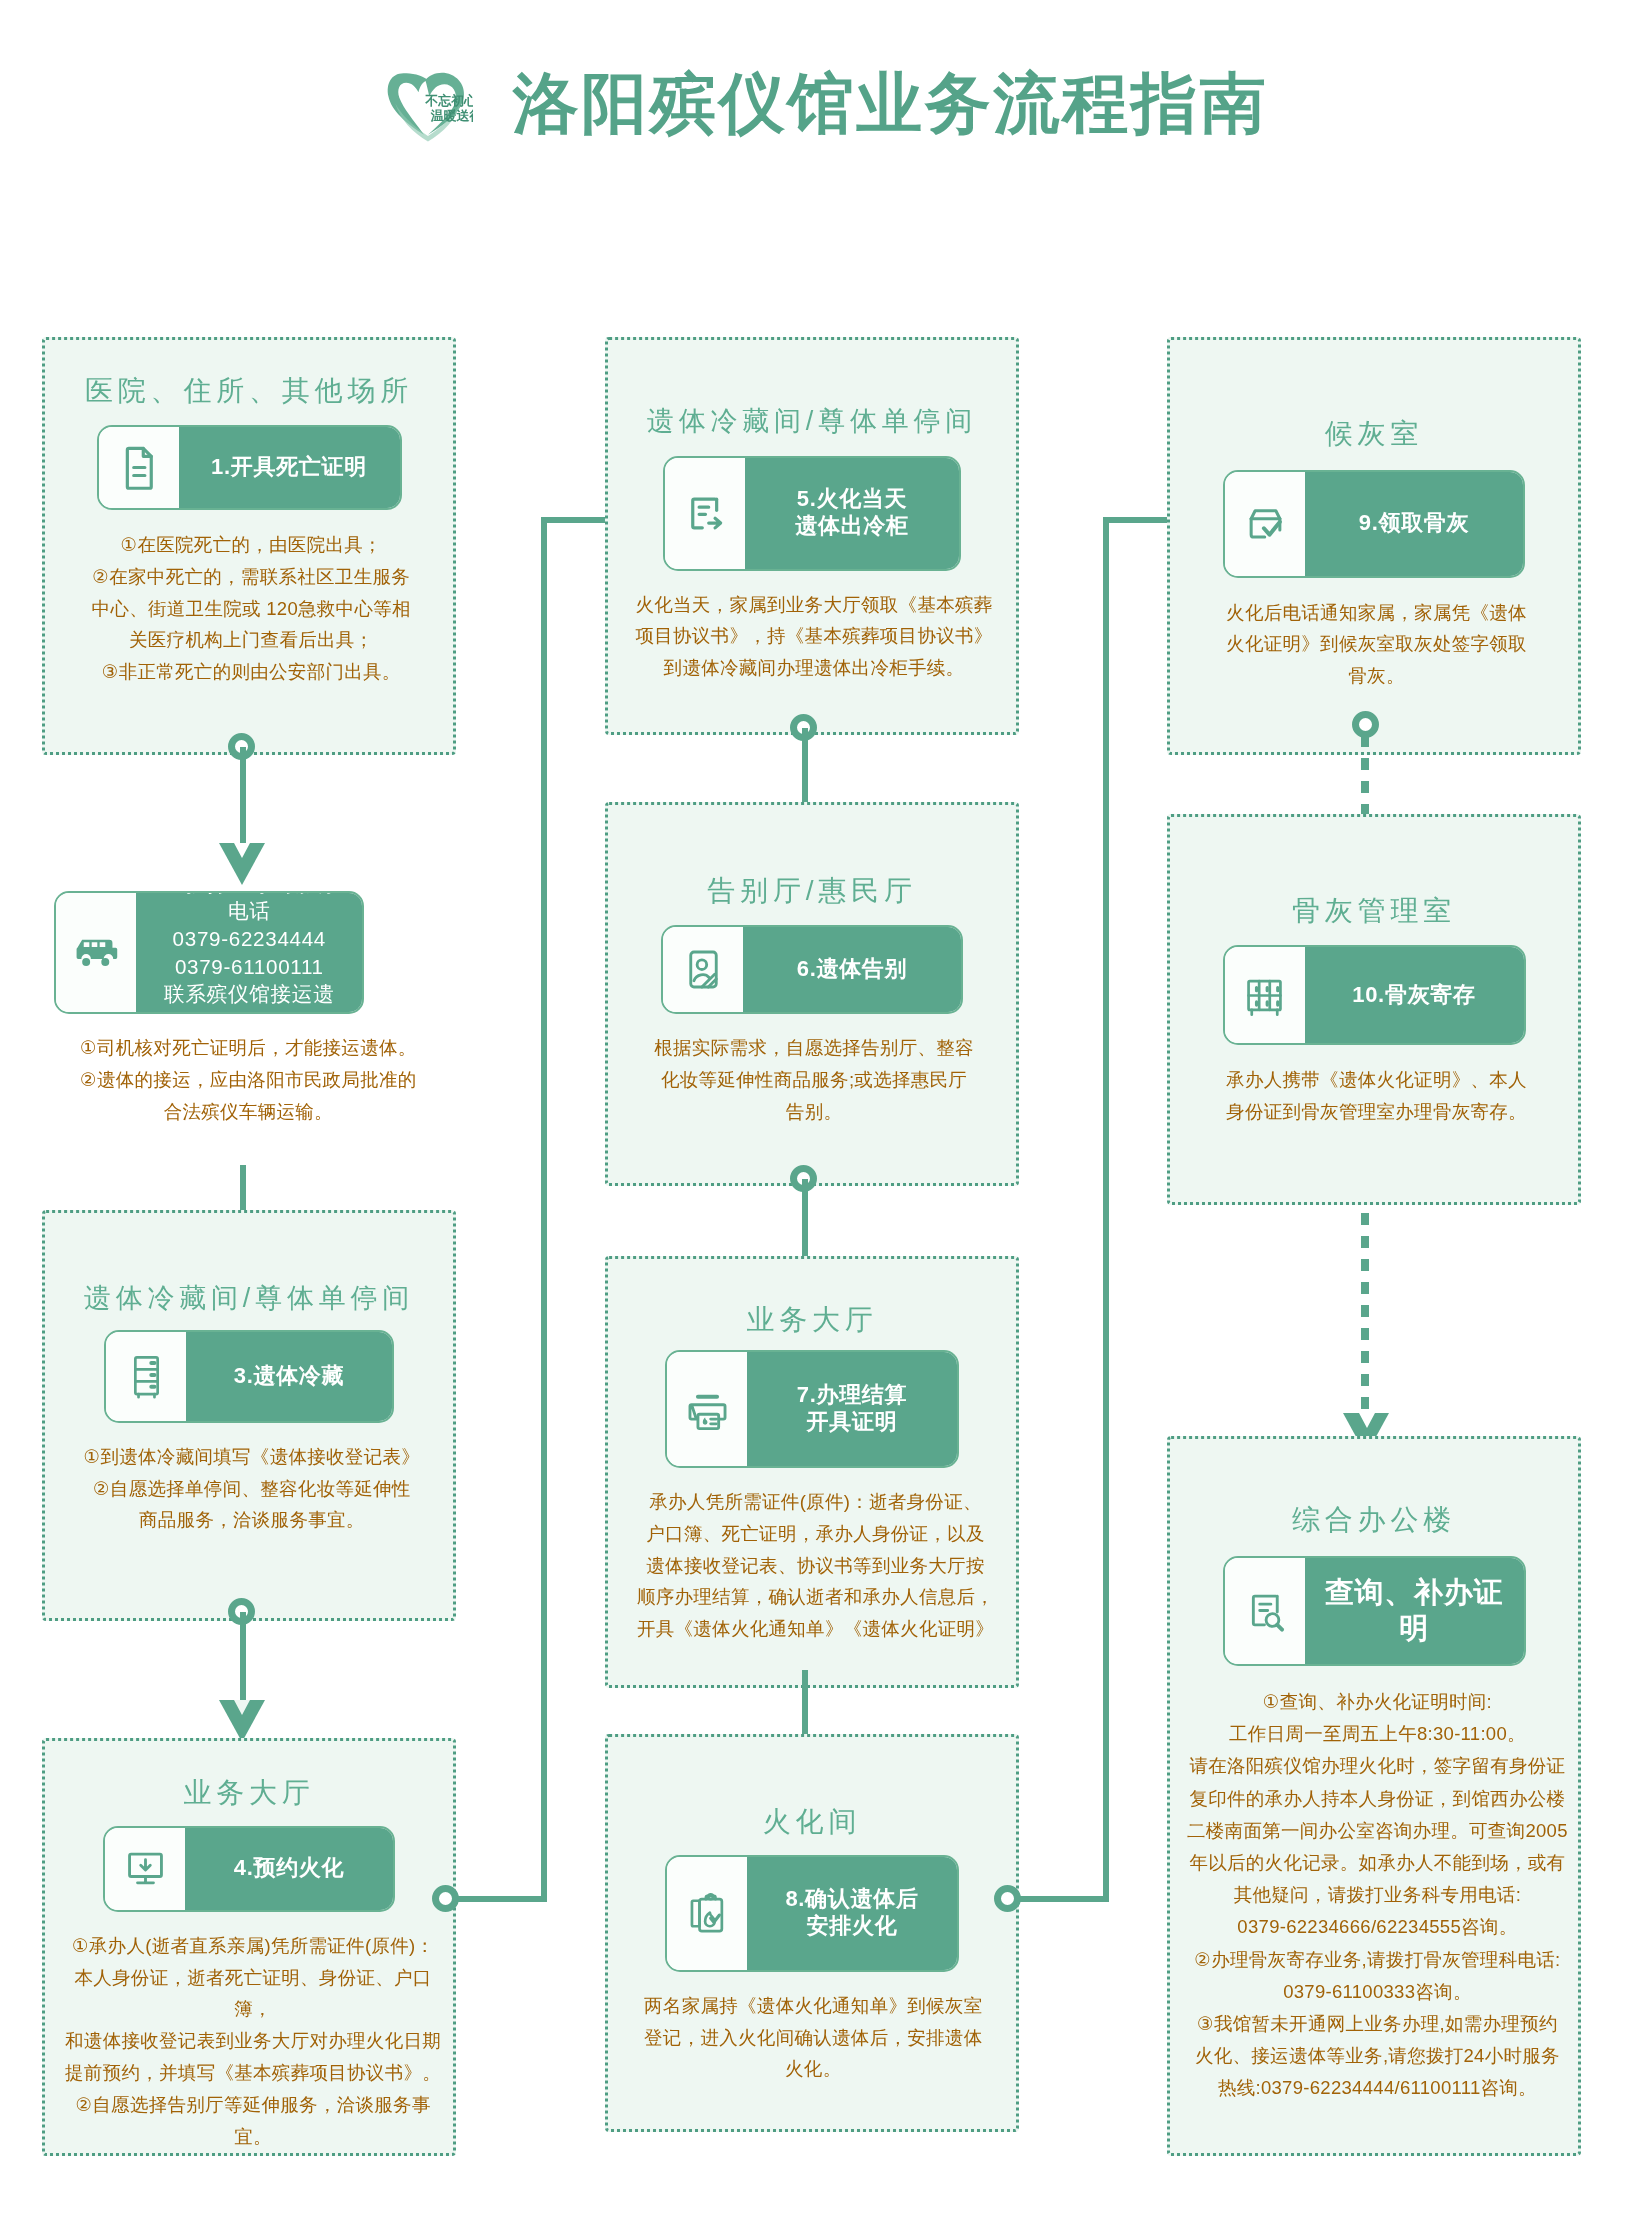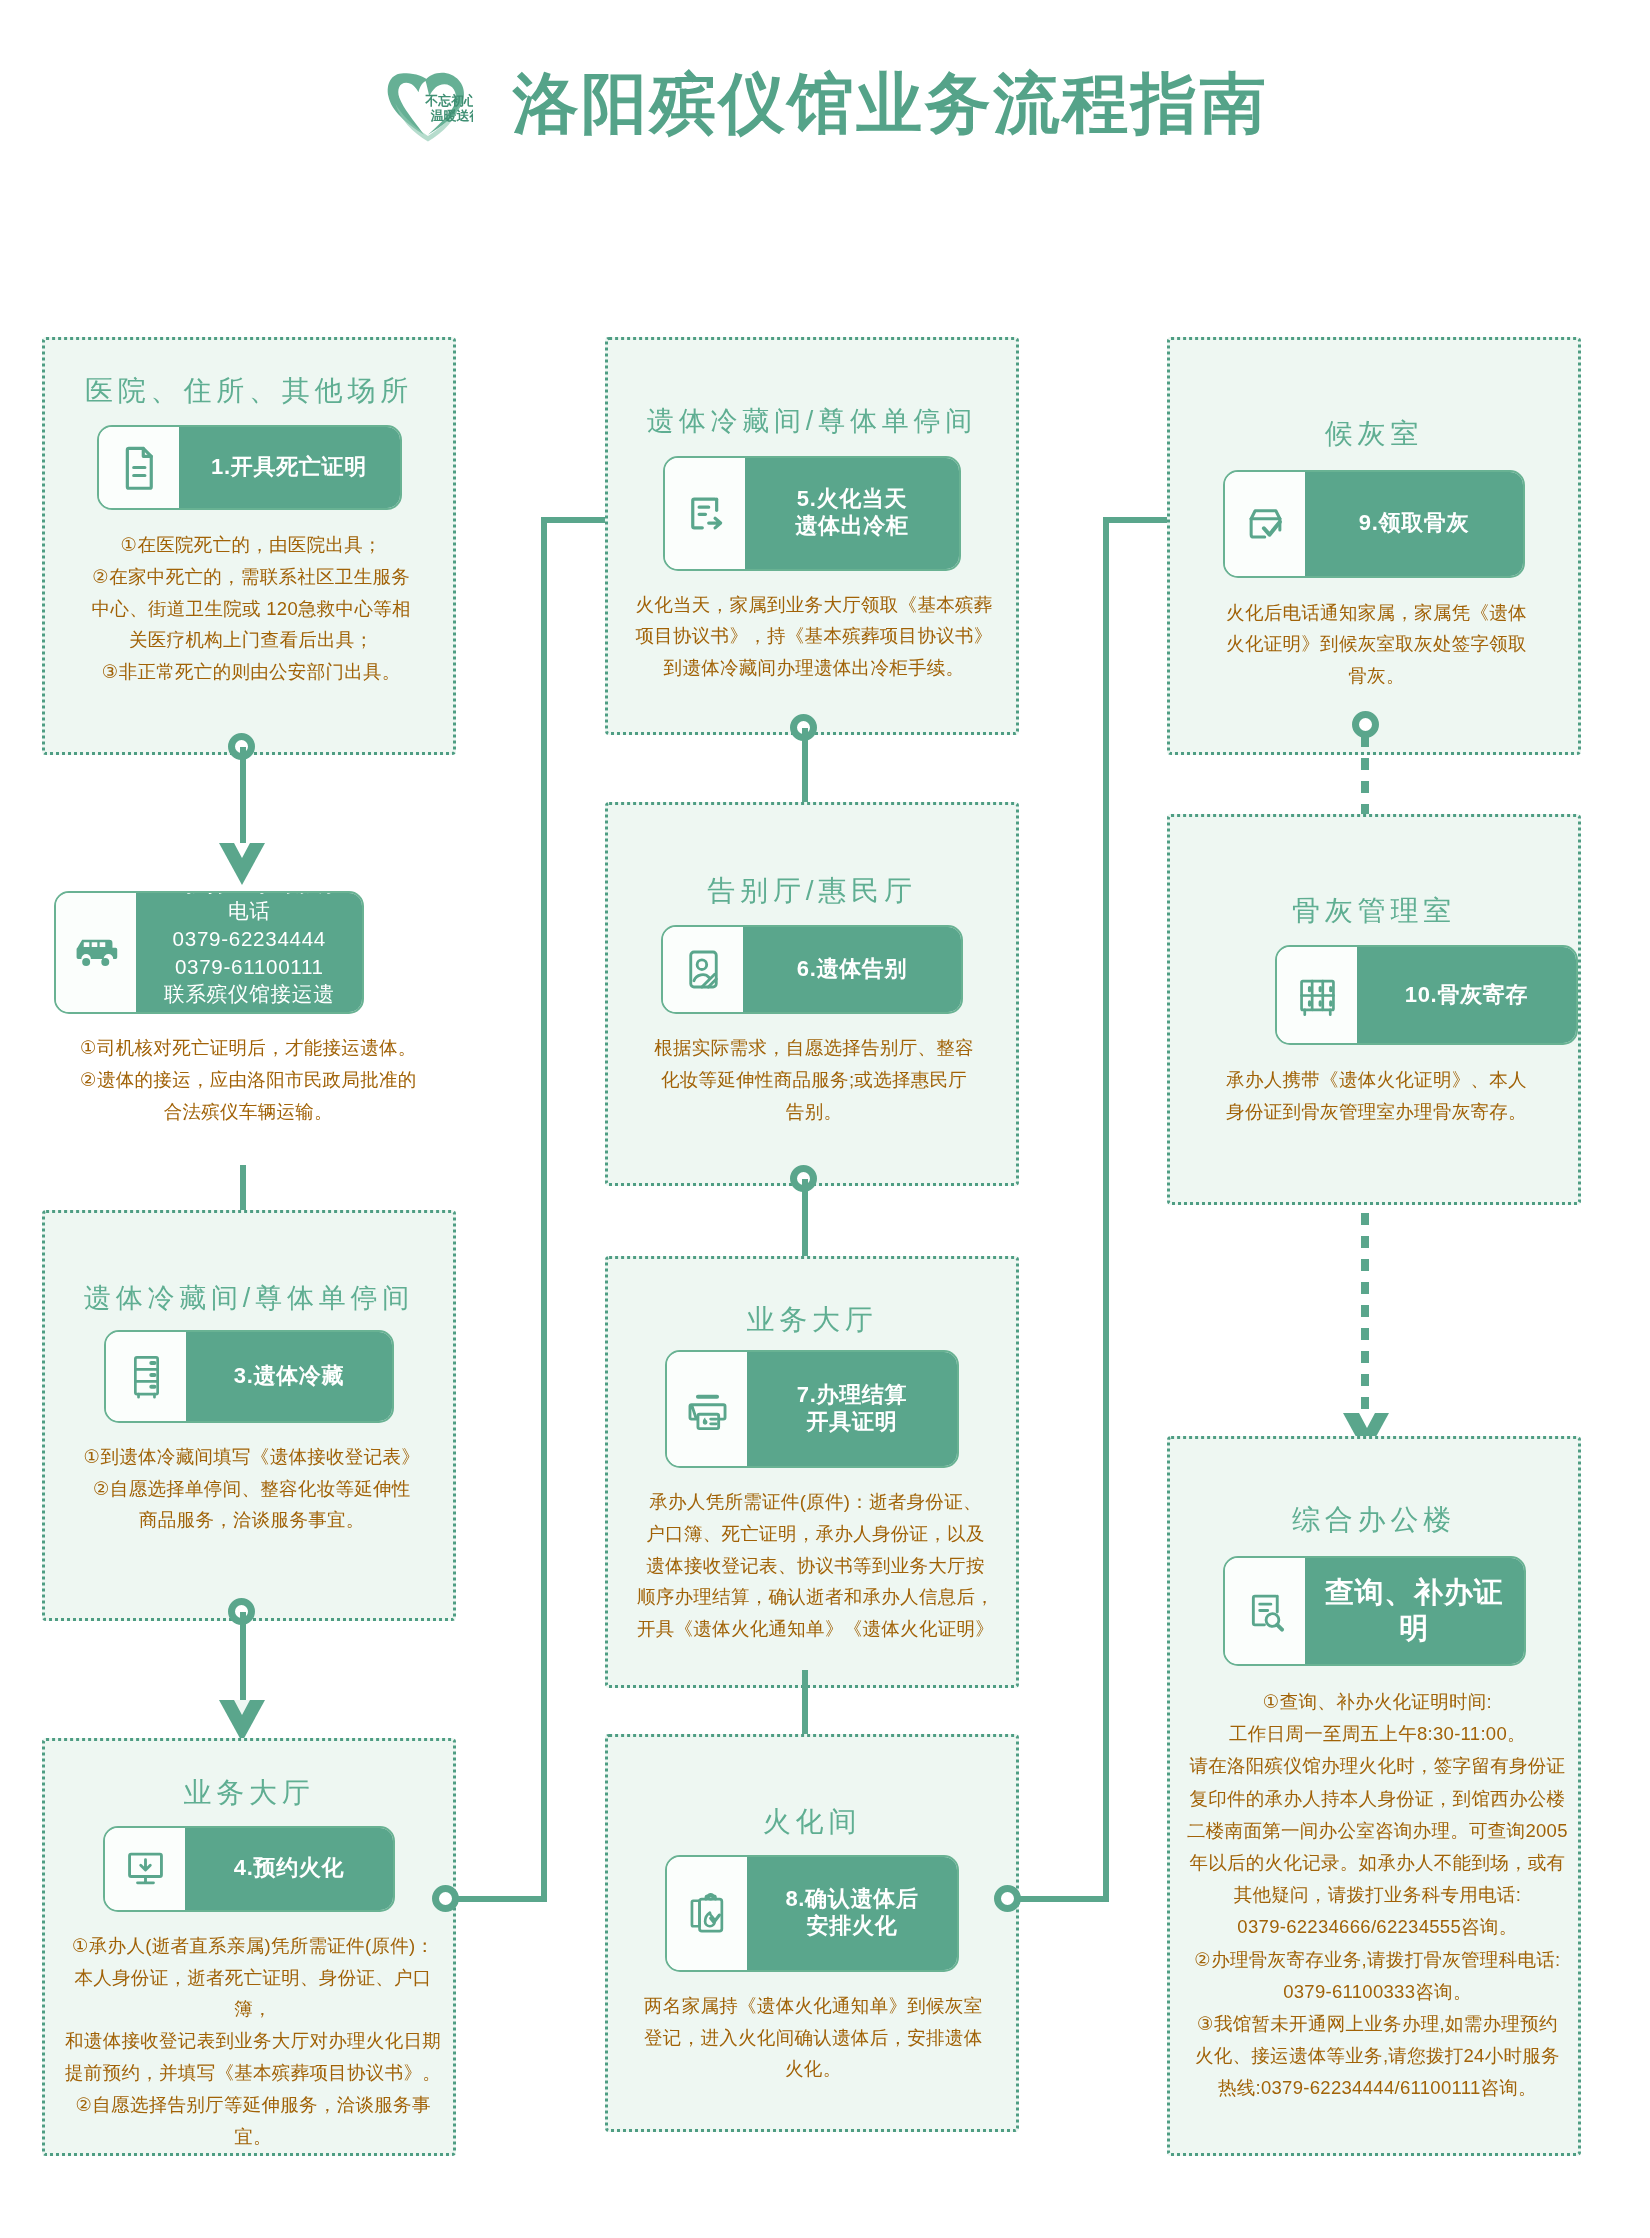--- a/index.html
+++ b/index.html
@@ -349,21 +349,21 @@
 骨灰。</div>
 </div>
 
 <div class="dot-ring" style="left:1352px; top:711px;"></div>
 <div class="dotline-v" style="left:1361px; top:735px; height:82px;"></div>
 <div class="arrow-down" style="left:1343px; top:816px;"></div>
 <div class="arrow-notch" style="left:1359px; top:816px;"></div>
 
 <div class="panel" style="left:1167px; top:814px; width:414px; height:391px;">
   <div class="panel-title" style="margin-top:75px;">骨灰管理室</div>
-  <div style="display:flex;justify-content:flex-end;margin-top:15px;">
+  <div style="display:flex;justify-content:center;margin-top:15px;">
     <div class="chip" style="height:100px;">
       <div class="chip-icon">
         <svg viewBox="0 0 64 64" fill="none" stroke="#5aa68c" stroke-width="3.4" stroke-linecap="round" stroke-linejoin="round">
           <rect x="12" y="14" width="40" height="36" rx="1.5"></rect>
           <path d="M12 32 h40 M25.3 14 v36 M38.6 14 v36"></path>
           <path d="M22 22 v4 M35.4 22 v4 M48.6 22 v4 M22 40 v4 M35.4 40 v4 M48.6 40 v4" stroke-width="4"></path>
           <path d="M16 50 v6 M48 50 v6"></path>
         </svg>
       </div>
       <div class="chip-label" style="width:219px;">10.骨灰寄存</div>

